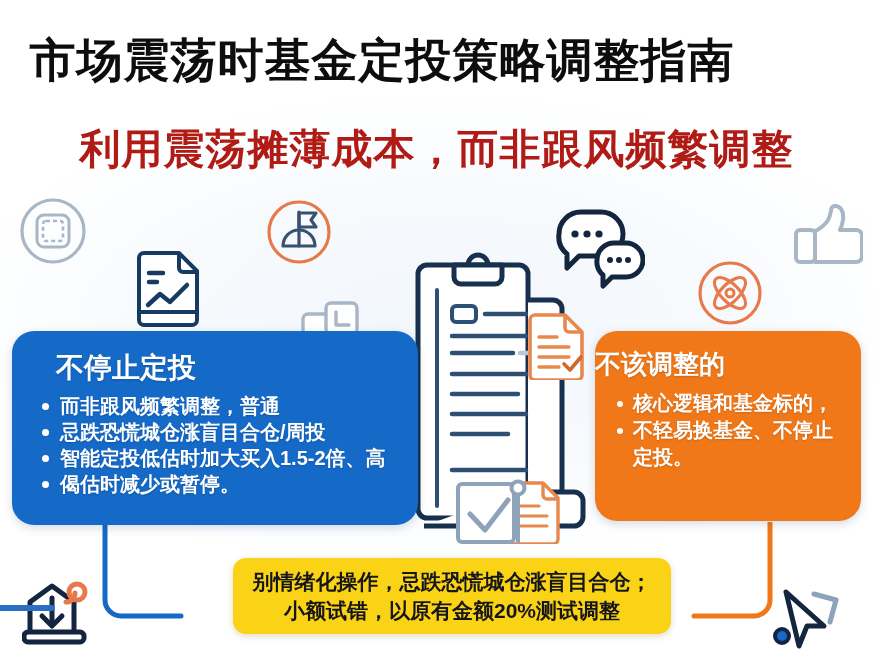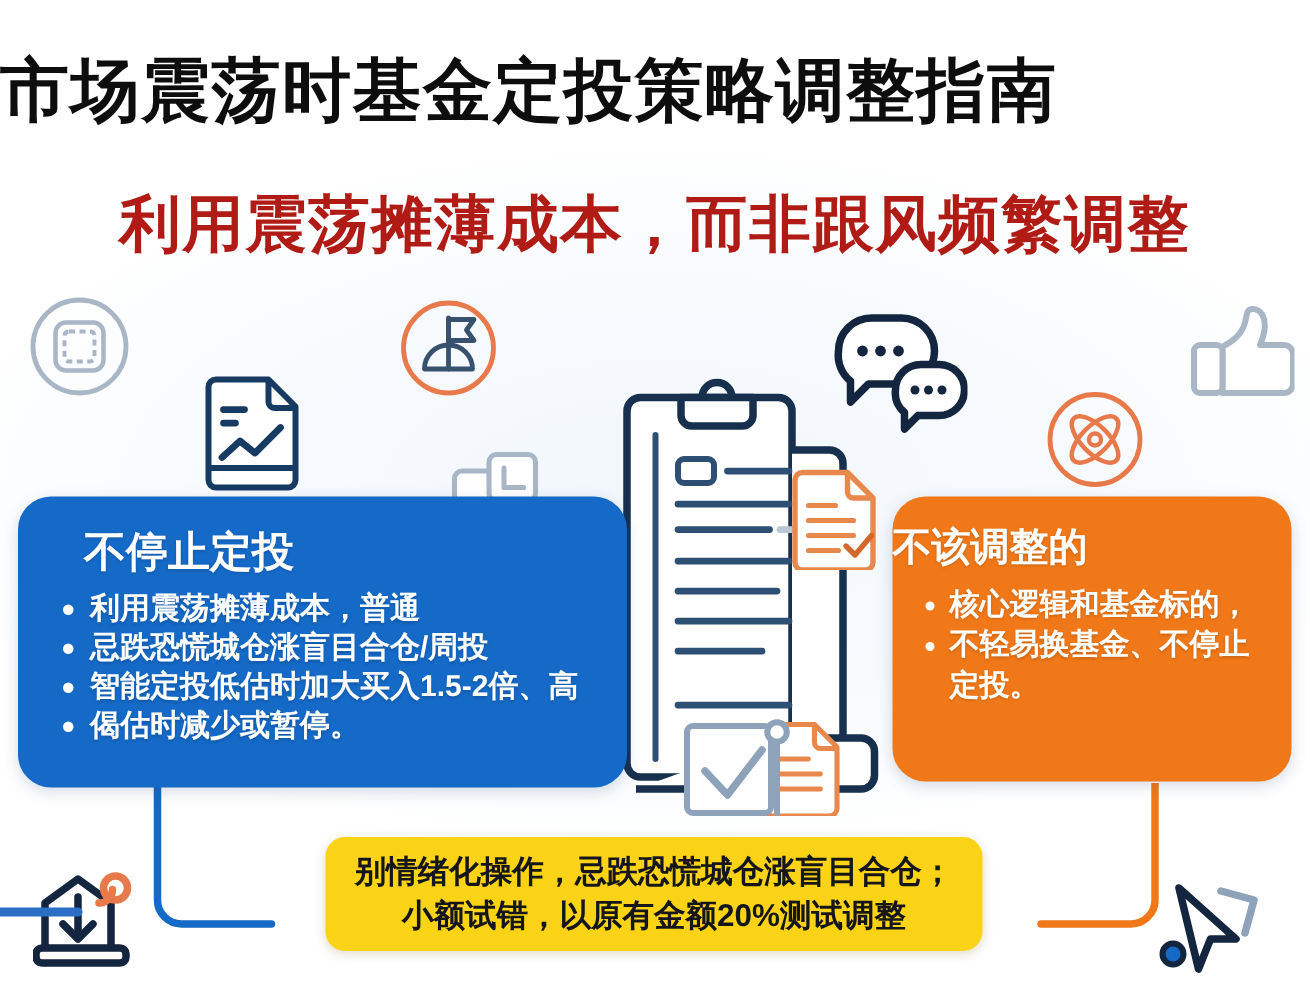--- a/index.html
+++ b/index.html
@@ -11,21 +11,21 @@
   }
   #stage{
     position:relative;width:873px;height:667px;
     background:
       radial-gradient(ellipse 620px 300px at 50% 330px, #f2f7fc 0%, #f7fafd 45%, #ffffff 80%),
       linear-gradient(180deg,#ffffff 0%,#ffffff 26%,#f4f8fc 52%,#ffffff 100%);
   }
 
   
   .title{
-    position:absolute;left:0;top:30px;width:764px;text-align:left;
+    position:absolute;left:0;top:30px;width:764px;text-align:center;
     font-size:46px;font-weight:bold;color:#0d0d0d;
     letter-spacing:1px;white-space:nowrap;
   }
   .subtitle{
     position:absolute;left:0;top:122px;width:873px;text-align:center;
     font-size:41px;font-weight:bold;color:#b01b15;
     letter-spacing:1px;white-space:nowrap;
   }
 
   
@@ -68,21 +68,21 @@
   .panel-blue .blist li::before{left:0;top:10px;width:7px;height:7px;}
   .panel-orange .blist{padding:8px 12px 0 22px;}
   .panel-orange .blist li{font-size:20px;line-height:27px;padding-left:16px;}
   .panel-orange .blist li::before{left:0;top:11px;width:6px;height:6px;}
 
   
   .conn{position:absolute;}
 
   
   .callout{
-    position:absolute;left:217px;top:558px;width:438px;height:76px;
+    position:absolute;left:233px;top:558px;width:438px;height:76px;
     background:#fbd316;border-radius:13px;
     box-shadow:0 2px 7px rgba(120,90,0,.22);
     display:flex;flex-direction:column;align-items:center;justify-content:center;
   }
   .callout div{
     color:#15161a;font-weight:bold;font-size:21px;line-height:29px;
     white-space:nowrap;
   }
 </style>
 </head>
@@ -218,21 +218,21 @@
     <path d="M135 0 v78 a16 16 0 0 1 -16 16 h-60" fill="none" stroke="#f07818" stroke-width="5" stroke-linecap="round"></path>
   </svg>
 
   <svg class="conn" style="left:0px;top:598px;" width="60" height="20" viewBox="0 0 60 20">
     <line x1="0" y1="10" x2="52" y2="10" stroke="#2b6fc4" stroke-width="6" stroke-linecap="round"></line>
   </svg>
 
   <div class="panel panel-blue">
     <h2>不停止定投</h2>
     <ul class="blist">
-      <li>利用震荡摊薄成本，普通</li>
+      <li>而非跟风频繁调整，普通</li>
       <li>忌跌恐慌城仓涨盲目合仓/周投</li>
       <li>智能定投低估时加大买入1.5-2倍、高</li>
       <li>偈估时减少或暂停。</li>
     </ul>
   </div>
 
   <div class="panel panel-orange">
     <h2>不该调整的</h2>
     <ul class="blist">
       <li>核心逻辑和基金标的，</li>

